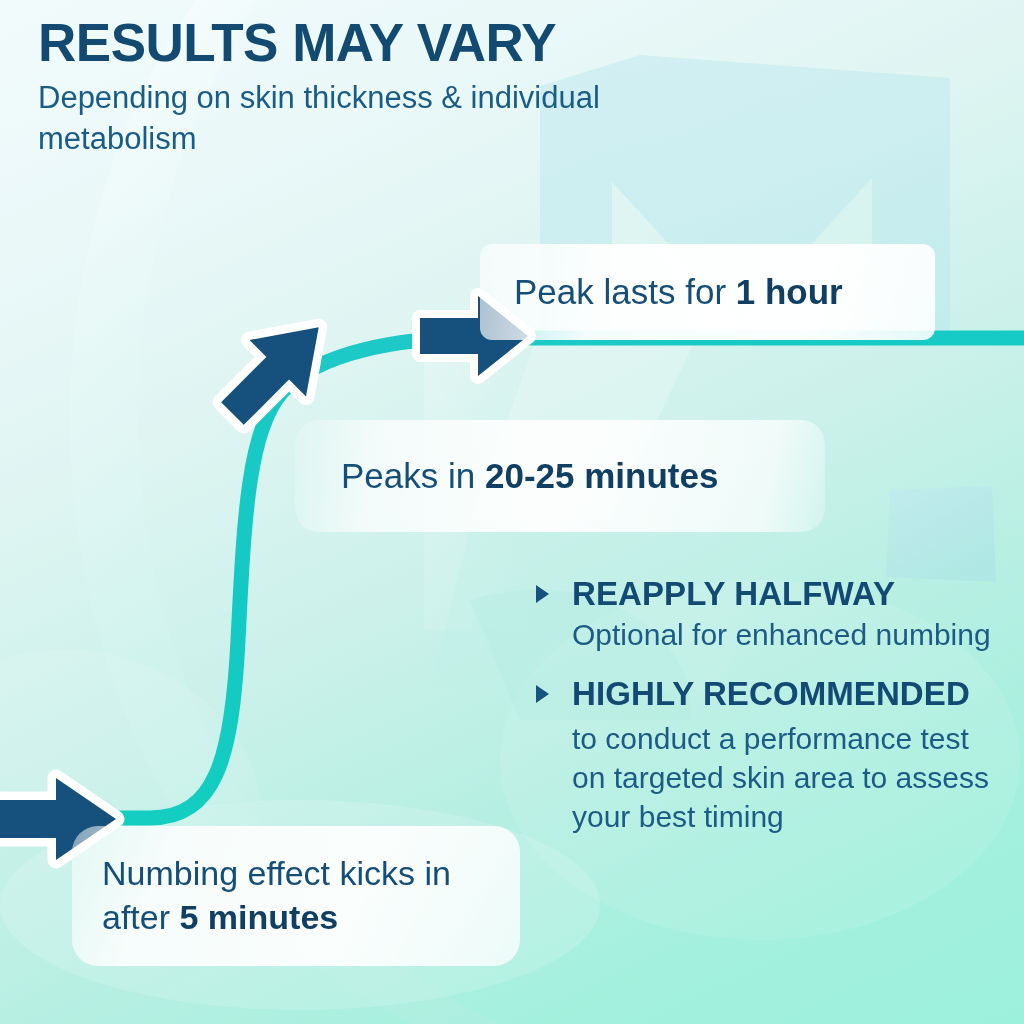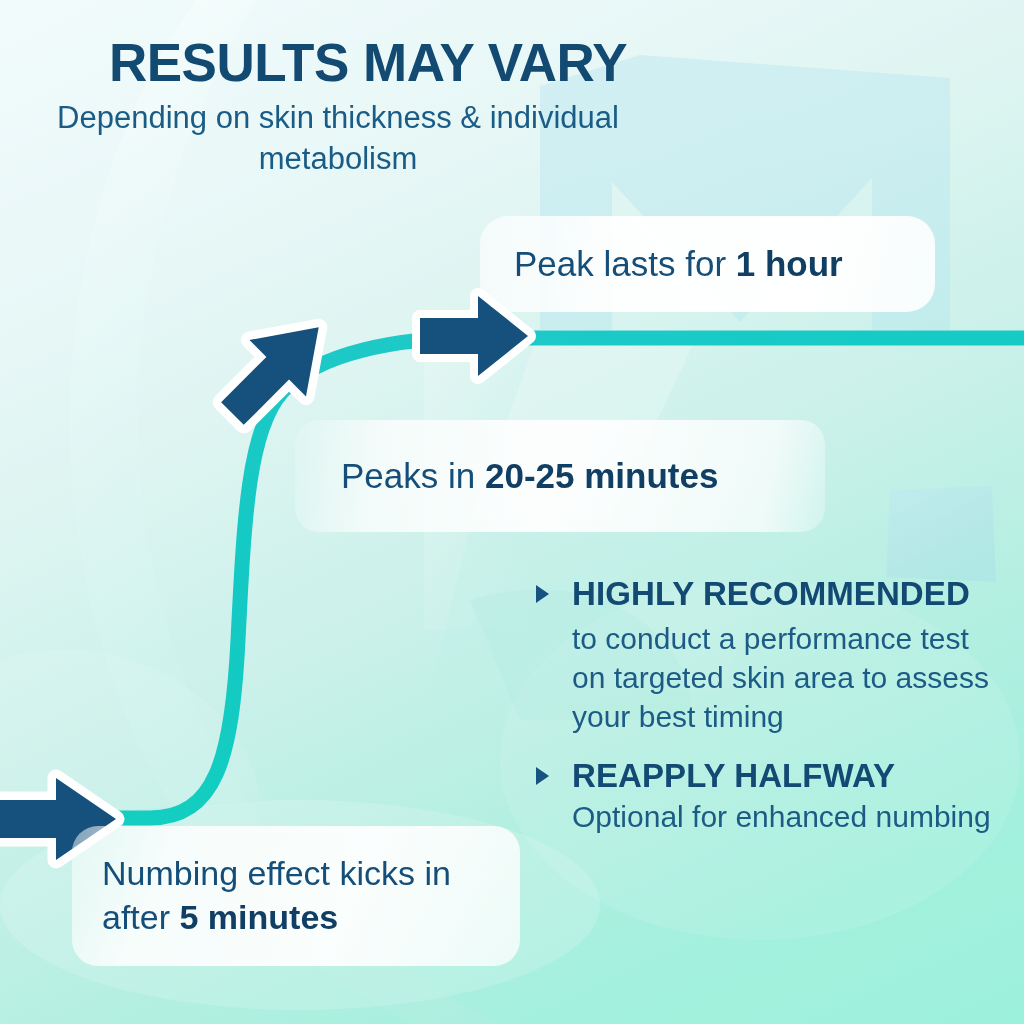--- a/index.html
+++ b/index.html
@@ -30,23 +30,22 @@
     inset: 0;
     width: 1024px;
     height: 1024px;
     pointer-events: none;
   }
 
   
   .header {
     position: absolute;
     left: 38px;
-    top: 36px;
+    top: 16px;
     width: 660px;
-    text-align: center;
   }
   .title {
     margin: 0;
     font-size: 53px;
     line-height: 1.0;
     font-weight: bold;
     letter-spacing: -0.5px;
     color: #124a72;
     font-family: "Liberation Sans", sans-serif;
   }
@@ -80,26 +79,26 @@
   .pill-inner {
     font-size: 33px;
     line-height: 1.34;
     font-weight: 400;
     color: #154e79;
   }
   .pill-inner b { font-weight: bold; color: #103f63; }
 
   #pill-peak-hour {
     left: 480px;
-    top: 216px;
+    top: 244px;
     width: 455px;
     height: 96px;
     padding: 0 38px 0 34px;
     background: linear-gradient(100deg, rgba(255,255,255,0.62) 0%, rgba(255,255,255,0.95) 26%, rgba(255,255,255,0.98) 72%, rgba(255,255,255,0.88) 100%);
-    border-radius: 28px;
+    border-radius: 12px;
   }
   #pill-peak-hour .pill-inner { font-size: 35px; }
 
   #pill-peaks-in {
     left: 295px;
     top: 420px;
     width: 530px;
     height: 112px;
     padding: 0 26px 0 46px;
     background: linear-gradient(100deg, rgba(255,255,255,0.12) 0%, rgba(255,255,255,0.72) 16%, rgba(255,255,255,0.93) 48%, rgba(255,255,255,0.72) 88%, rgba(255,255,255,0.25) 100%);
@@ -256,31 +255,31 @@
   <div class="pill" id="pill-peaks-in">
     <span class="pill-inner"><span>Peaks in </span><b>20-25 minutes</b></span>
   </div>
 
   <div class="pill" id="pill-numbing">
     <span class="pill-inner"><span>Numbing effect kicks in after </span><b>5 minutes</b></span>
   </div>
 
   <div class="bullets">
 
+    <div class="bullet" id="bullet-reapply">
+      <span class="bullet-marker"></span>
+      <div class="bullet-body">
+        <p class="bullet-head">REAPPLY HALFWAY</p>
+        <p class="bullet-text">Optional for enhanced numbing</p>
+      </div>
+    </div>
+
     <div class="bullet" id="bullet-highly">
       <span class="bullet-marker"></span>
       <div class="bullet-body">
         <p class="bullet-head">HIGHLY RECOMMENDED</p>
         <p class="bullet-text">to conduct a performance test on targeted skin area to assess your best timing</p>
       </div>
     </div>
 
-    <div class="bullet" id="bullet-reapply">
-      <span class="bullet-marker"></span>
-      <div class="bullet-body">
-        <p class="bullet-head">REAPPLY HALFWAY</p>
-        <p class="bullet-text">Optional for enhanced numbing</p>
-      </div>
-    </div>
-
   </div>
 
 </div>
 
 </body></html>

